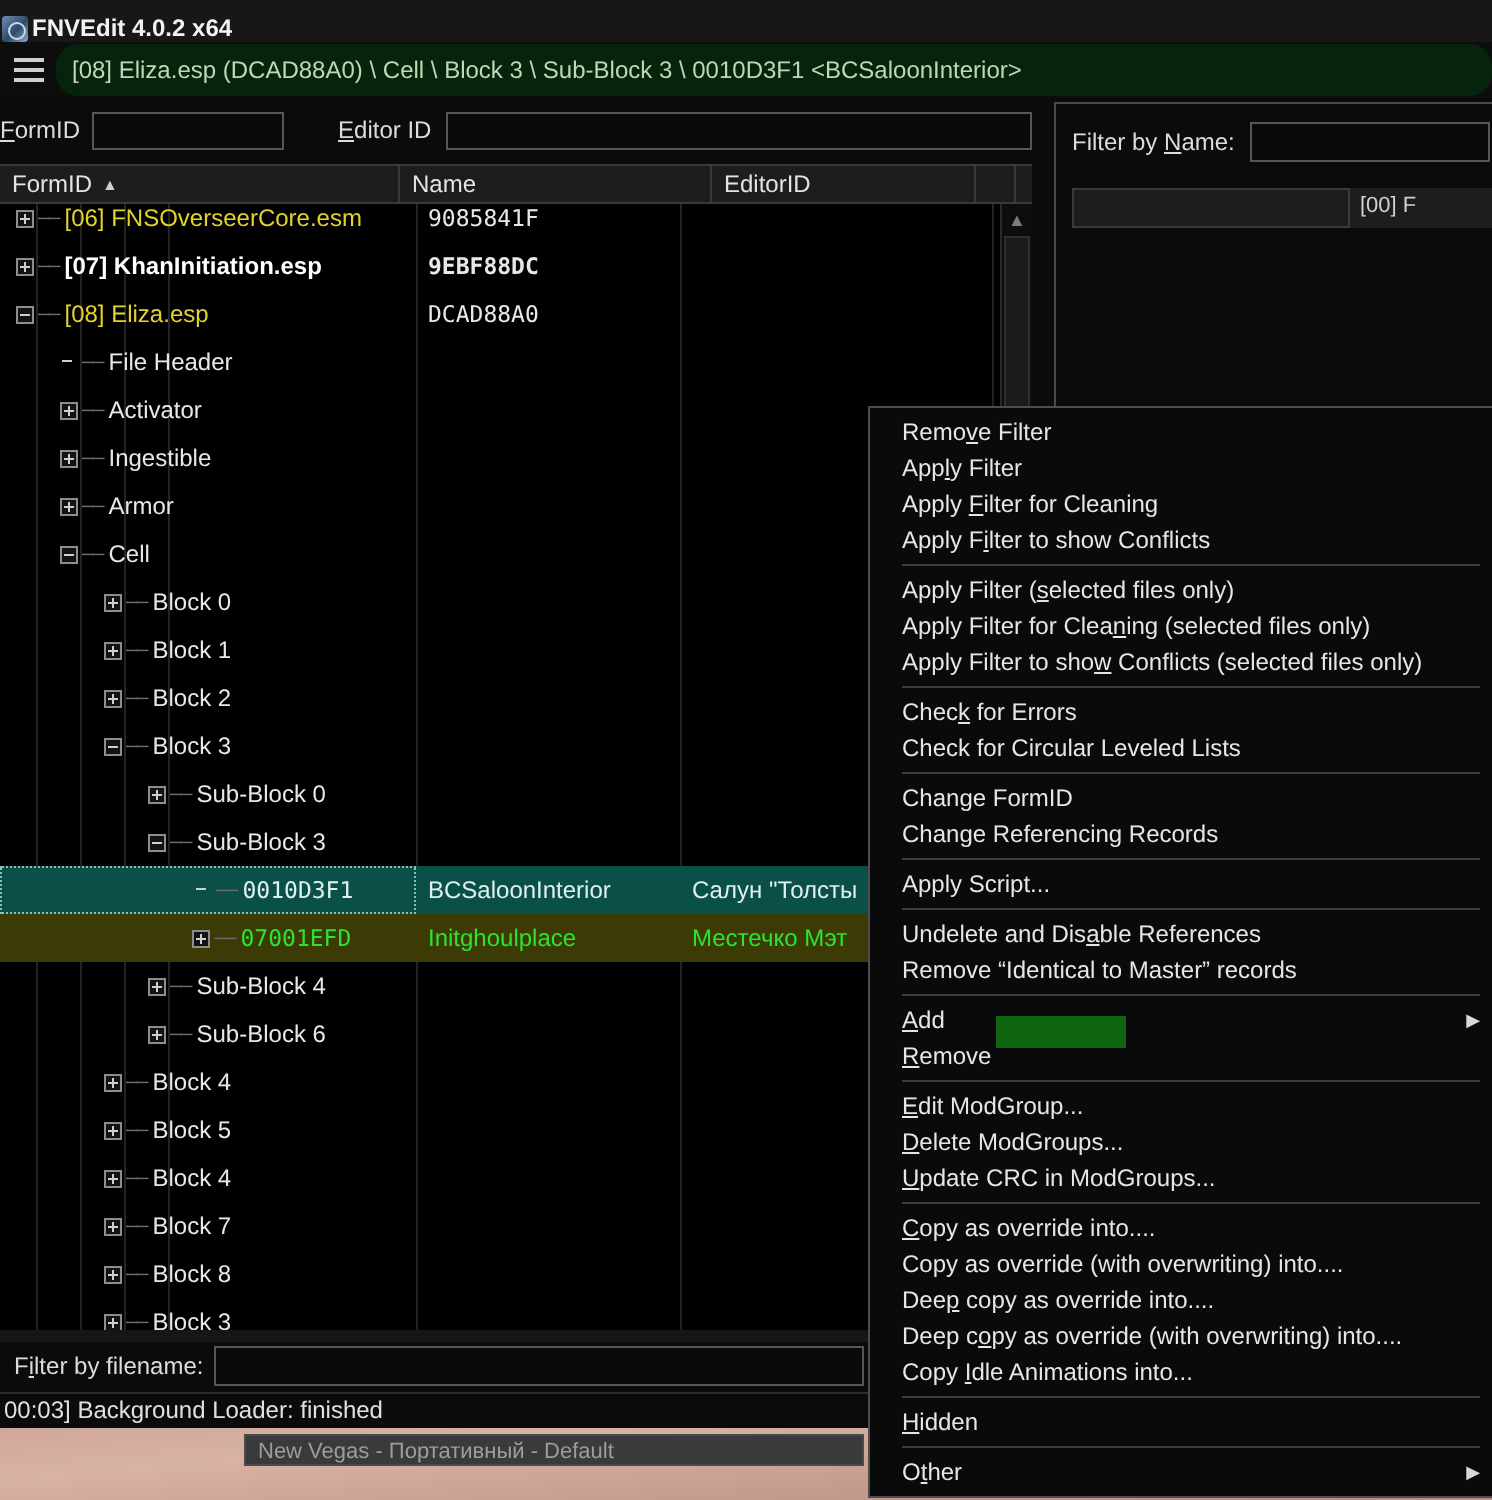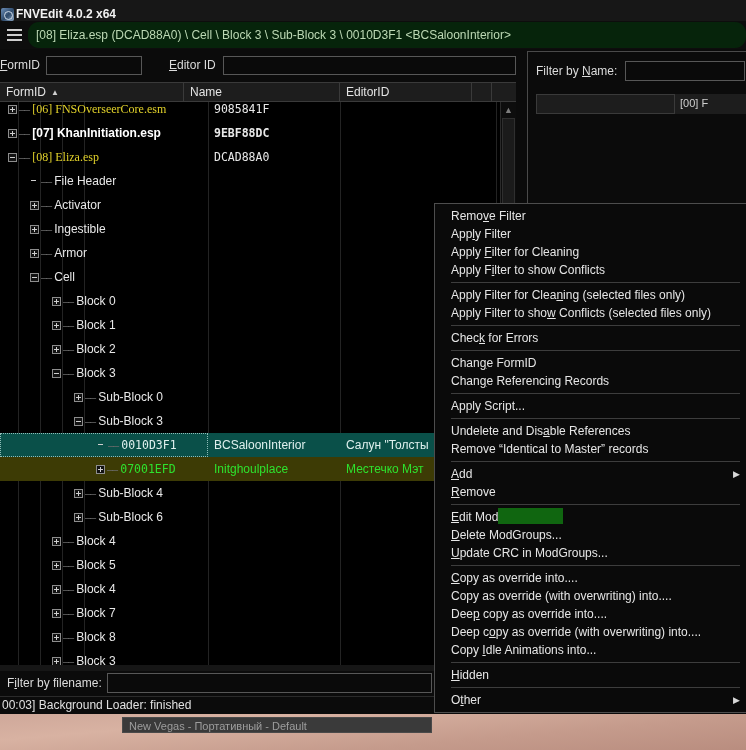--- a/index.html
+++ b/index.html
@@ -83,21 +83,21 @@
   .tree-header {
     position: absolute; left: 0; top: 82px; width: 516px; height: 20px;
     background: #1d1d1d; border-top: 1px solid #3a3a3a; border-bottom: 1px solid #3a3a3a;
     display: flex;
   }
   .tree-header .col {
     height: 100%; line-height: 19px; font-size: 12px; color: #e3e3e3;
     padding-left: 6px; border-right: 1px solid #3a3a3a; position: relative;
     white-space: nowrap; overflow: hidden;
   }
-  .col-formid  { width: 184px; }
+  .col-formid  { width: 200px; }
   .col-editorid{ width: 132px; }
   .col-name    { width: 156px; }
   .col-extra   { width: 20px; border-right: none; }
   .sort-arrow {
     display: inline-block; margin-left: 5px; font-size: 8px; color: #cfcfcf;
     vertical-align: 1px;
   }
 
   
   .tree-body {
@@ -129,21 +129,21 @@
   .expander::before {
     content: ""; position: absolute; left: 1px; top: 3px; width: 5px; height: 1px; background: #cfcfcf;
   }
   .expander.plus::after {
     content: ""; position: absolute; left: 3px; top: 1px; width: 1px; height: 5px; background: #cfcfcf;
   }
   .expander.none { border: none; background: none; }
   .dashes { color: #6b6b6b; font-size: 11px; letter-spacing: -1px; margin-right: 3px; }
   .tlabel { font-size: 12px; }
   .row-plugin-bold .tlabel { font-weight: bold; color: #ffffff; }
-  .row-plugin-sel .tlabel { color: #e2d22a; font-family: Liberation Serif, serif; }
+  .row-plugin-sel .tlabel { color: #e2d22a; }
   .mono { font-family: "DejaVu Sans Mono", monospace; font-size: 11.5px; }
   .hexcol {
     position: absolute; left: 214px; width: 120px; height: 24px; line-height: 24px;
     font-family: "DejaVu Sans Mono", monospace; font-size: 11.5px; color: #e8e8e8;
   }
   .hexcol.bold { font-weight: bold; }
 
   .row-sel-teal { background: #0a5049; }
   .row-sel-teal .cell-form { border: 1px dotted #8fbdb8; }
   .row-sel-teal .tlabel, .row-sel-teal .cell-ed, .row-sel-teal .cell-nm { color: #dff0ee; }
@@ -487,24 +487,26 @@
     </div>
 
   </div>
 
   <div class="ctxmenu" id="ctxmenu">
       <div class="mi">Remo<span class="acc">v</span>e Filter</div>
       <div class="mi">App<span class="acc">l</span>y Filter</div>
       <div class="mi">Apply <span class="acc">F</span>ilter for Cleaning</div>
       <div class="mi">Apply F<span class="acc">i</span>lter to show Conflicts</div>
       <div class="msep"></div>
+      <div class="mi">Apply Filter (<span class="acc">s</span>elected files only)</div>
       <div class="mi">Apply Filter for Clea<span class="acc">n</span>ing (selected files only)</div>
       <div class="mi">Apply Filter to sho<span class="acc">w</span> Conflicts (selected files only)</div>
       <div class="msep"></div>
       <div class="mi">Chec<span class="acc">k</span> for Errors</div>
+      <div class="mi">Check for Circular Leveled Lists</div>
       <div class="msep"></div>
       <div class="mi">Chan<span class="acc">g</span>e FormID</div>
       <div class="mi">Chan<span class="acc">g</span>e Referencing Records</div>
       <div class="msep"></div>
       <div class="mi">Apply Script...</div>
       <div class="msep"></div>
       <div class="mi">Undelete and Dis<span class="acc">a</span>ble References</div>
       <div class="mi">Remove “Identical to Master” records</div>
       <div class="msep"></div>
       <div class="mi"><span class="acc">A</span>dd<span class="sub-arrow">▶</span></div>

